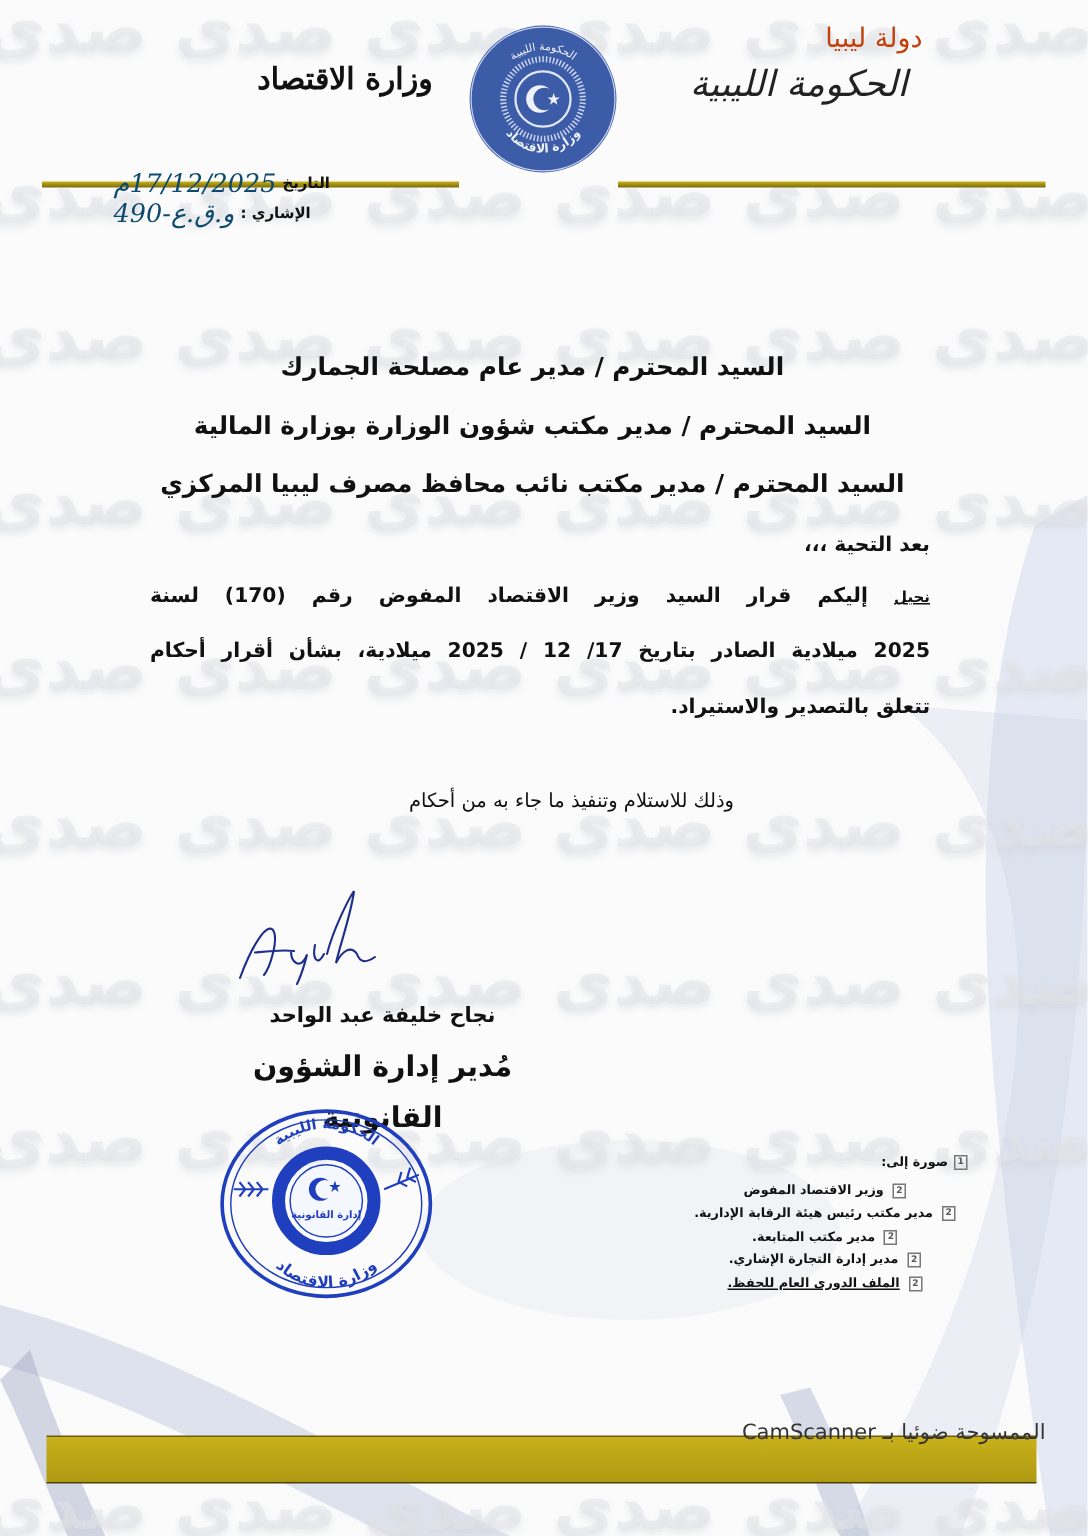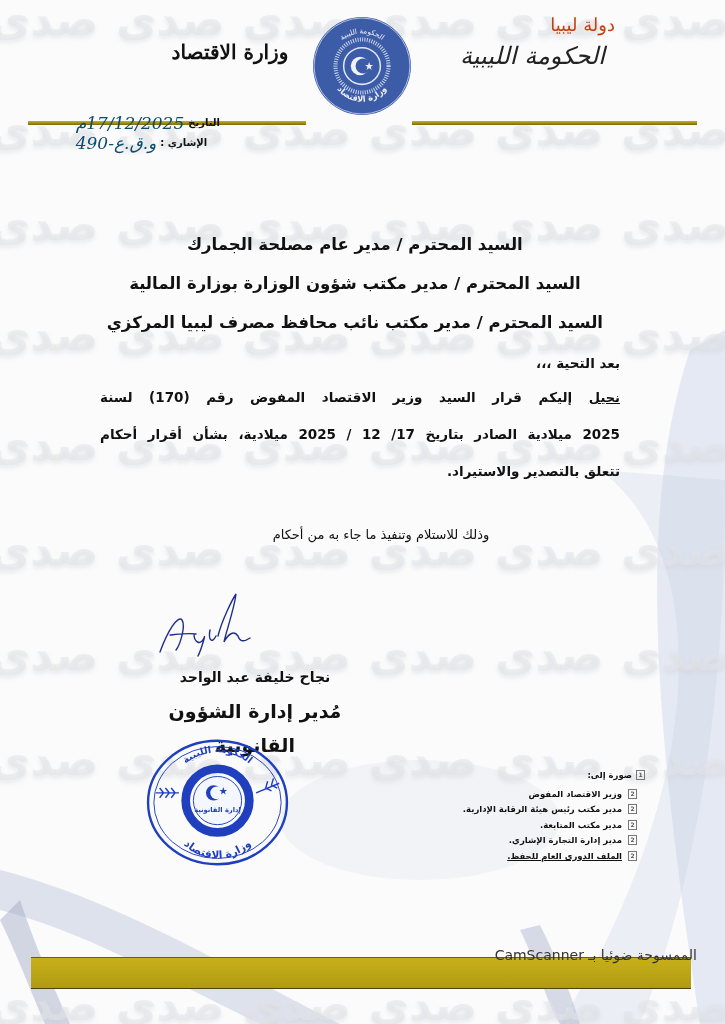--- a/index.html
+++ b/index.html
@@ -45,35 +45,35 @@
   .meta .hand { font-family:"DejaVu Serif", serif; font-style:italic; color:#0c4a6e; font-size:17px; font-weight:normal; }
 
   
   .recipients { position:absolute; right:122px; top:225px; direction:rtl; text-align:center; }
   .recipients .r { font-weight:bold; font-size:16.5px; height:39px; line-height:39px; white-space:nowrap; }
 
   .body-text { position:absolute; right:105px; top:350px; width:520px; direction:rtl; text-align:right; font-size:13.5px; font-weight:bold; }
   .body-text .greet { height:30px; line-height:26px; }
   .body-text .p { height:37px; line-height:34px; text-align:justify; text-align-last:justify; }
   .body-text .p.last { text-align-last:right; }
-  .body-text .lead { text-decoration:underline; font-size:13px; }
+  .body-text .lead { text-decoration:underline; font-size:10px; }
 
   .closing { position:absolute; left:230px; top:515px; width:270px; direction:rtl; text-align:center; font-size:13px; font-weight:normal;margin-left:16px; }
   .closing .c1 { height:40px; line-height:40px; }
 
   .signature { position:absolute; left:150px; top:590px; width:110px; height:70px; }
   .signer { position:absolute; left:130px; top:660px; width:250px; direction:rtl; text-align:center; font-weight:bold; }
   .signer .name { font-size:14px; height:34px; line-height:34px; }
   .signer .title { font-size:19px; height:34px; line-height:34px; }
 
   .stamp { position:absolute; left:140px; top:735px; width:155px; height:135px; }
 
   .cc { position:absolute; right:80px; top:770px; direction:rtl; text-align:right; font-size:8.5px; font-weight:bold; }
   .cc .head { display:flex; gap:4px; align-items:flex-start; height:16px; }
-  .cc .item { display:flex; gap:6px; align-items:center; height:15.5px; padding-right:8px; }
+  .cc .item { display:flex; gap:6px; align-items:center; height:15.5px; padding-right:8px;justify-content:center; }
   .cc .box { display:inline-block; width:7px; height:8px; border:1px solid #777; font-size:6px; line-height:8px; text-align:center; color:#555; }
   .cc .item.last .lbl { text-decoration:underline; }
 
   .footer-bar { position:absolute; left:31px; top:957px; width:660px; height:30px;
     background:linear-gradient(#c8b01a,#b09a12); border-top:1px solid #6b5d10; border-bottom:1px solid #4a4010; }
   .scanner { position:absolute; right:28px; top:947px; direction:rtl; font-size:14px; color:#333; }
 </style>
 </head>
 <body>
 

